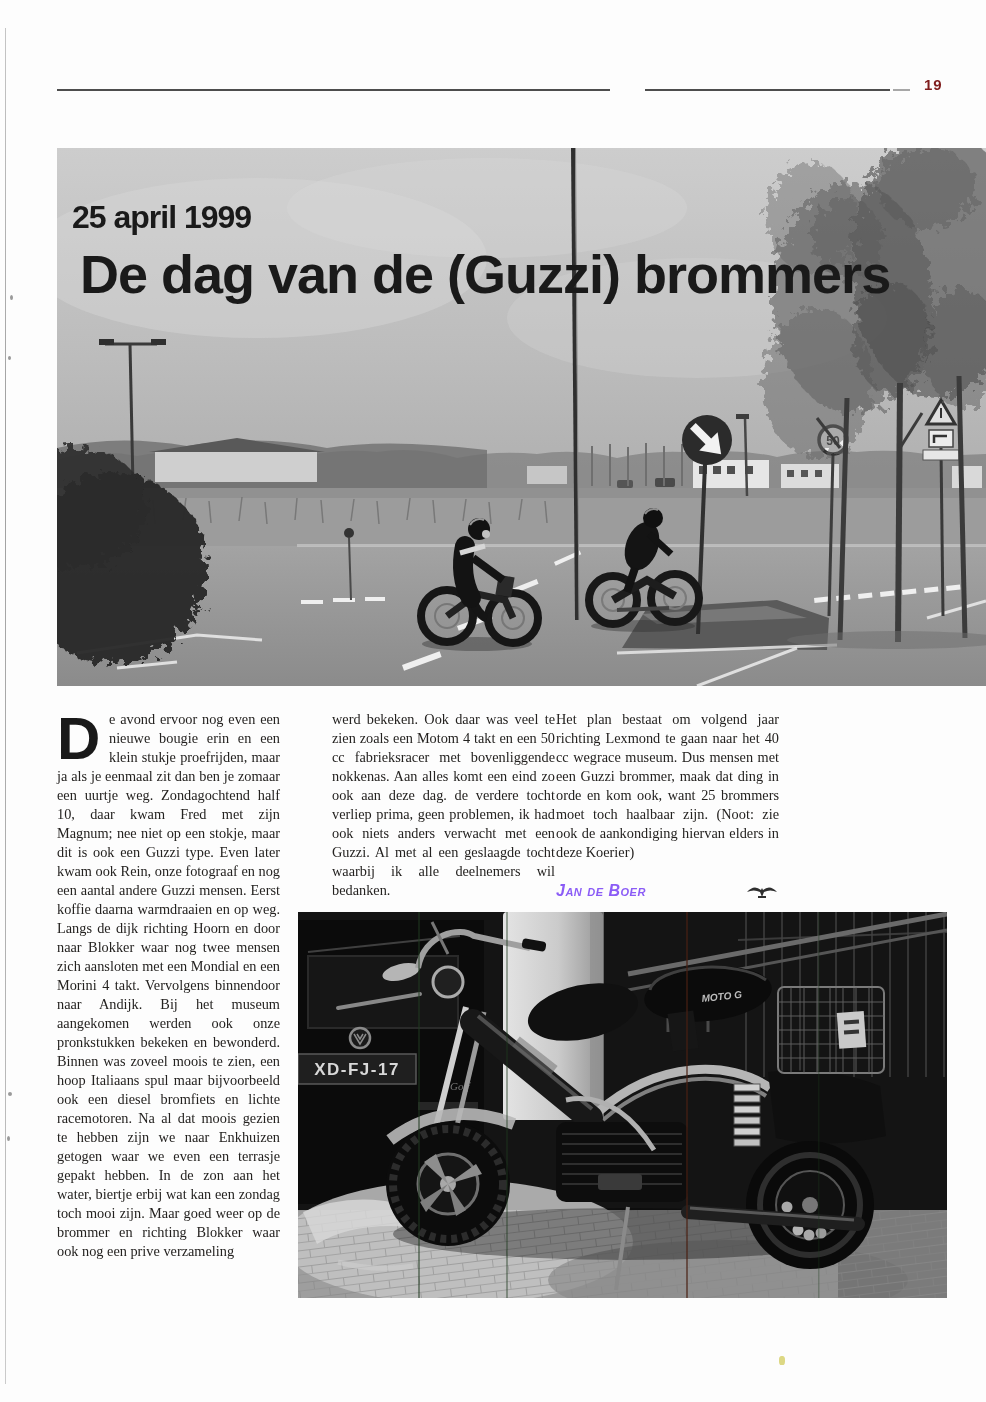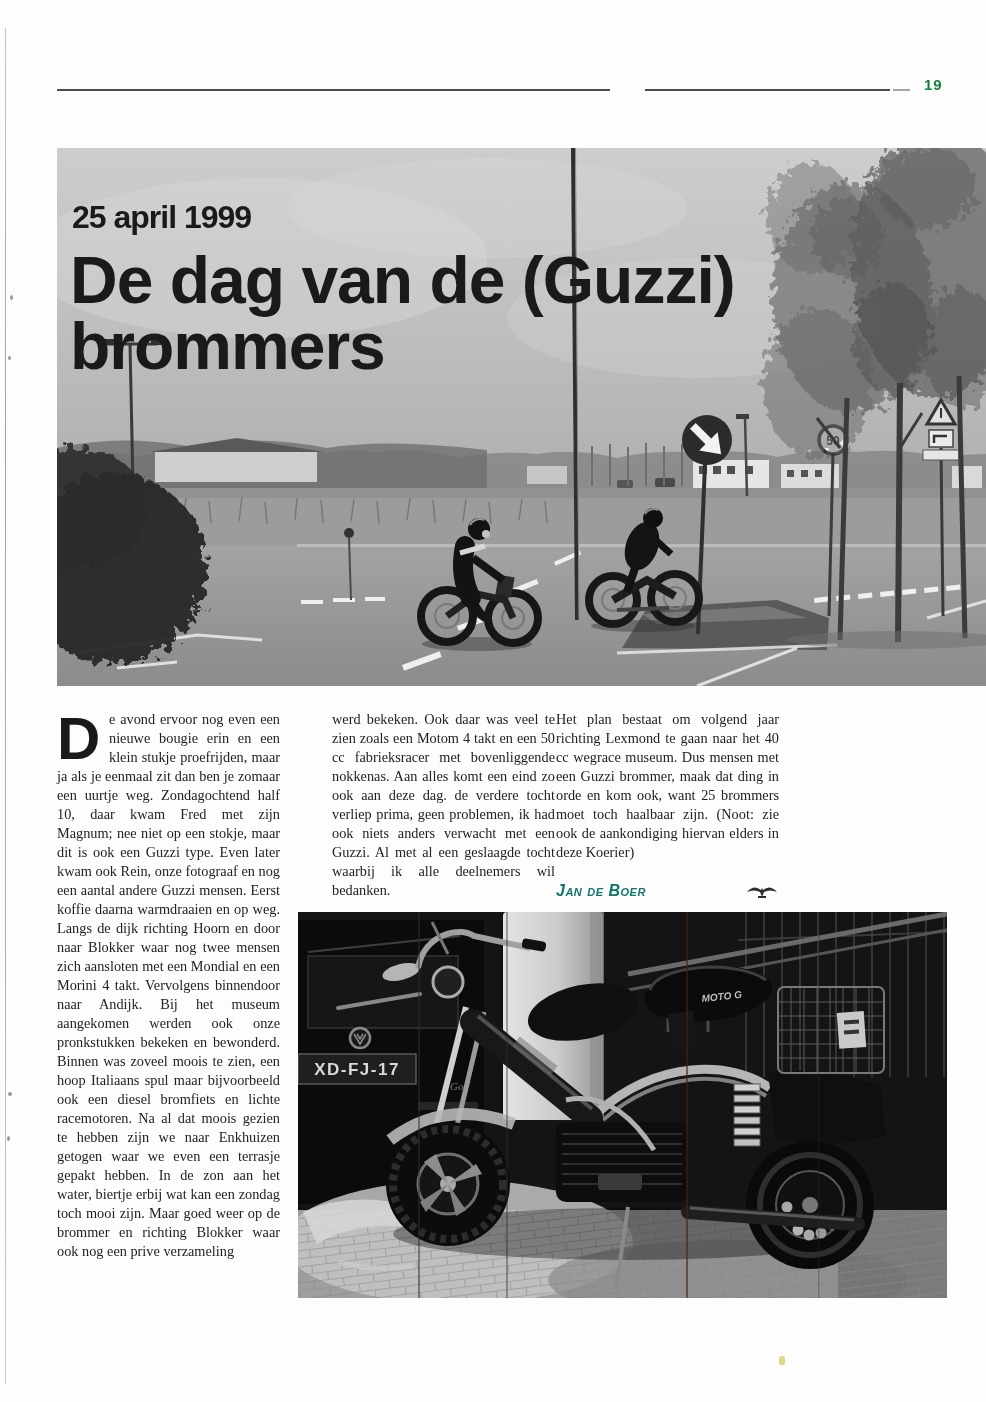--- a/index.html
+++ b/index.html
@@ -12,45 +12,45 @@
   .edge-line{position:absolute;left:5px;top:28px;width:1px;height:1356px;
     background:linear-gradient(#bbb,#8f8f8f 30%,#a5a5a5 70%,#c2c2c2);opacity:.85;}
   .speck{position:absolute;background:#9a9a9a;border-radius:50%;}
   .speck-yellow{position:absolute;background:#ddd884;border-radius:40%;}
 
   
   .rule{position:absolute;height:2px;background:#4d4d4d;}
   .rule.light{background:#a7a7a7;height:2px;}
   .pageno{position:absolute;left:924px;top:76px;width:40px;
     font-family:"Liberation Sans",sans-serif;font-weight:700;font-size:15px;
-    letter-spacing:1px;color:#15803d;}
+    letter-spacing:1px;color:#7f1d1d;}
 
   
   .photo-top{position:absolute;left:57px;top:148px;width:929px;height:538px;overflow:hidden;background:#b9b9b9;}
   .photo-top svg{display:block;}
 
   
   .headline{position:absolute;left:70px;top:201px;color:#1a1a1a;
     font-family:"Liberation Sans",sans-serif;font-weight:700;line-height:1;}
   .headline .l1{font-size:32px;letter-spacing:-1px;margin:0 0 14px 2px;}
-  .headline .l2{font-size:66px;letter-spacing:-1px;margin:0;}
+  .headline .l2{font-size:54px;letter-spacing:-1px;margin:10px;}
 
   
   .col{position:absolute;top:710px;width:223px;font-size:14.3px;line-height:19px;
     color:#242220;text-align:justify;}
   .col p{margin:0;}
   .col1{left:57px;}
   .col2{left:304px;margin-left:28px;}
   .col3{left:556px;}
   .dropcap{float:left;width:46px;margin:4px 6px 0 0;color:#191919;
     font:700 60px/50px "Liberation Sans",sans-serif;}
   .byline{position:absolute;left:556px;top:882px;width:223px;display:flex;
     align-items:center;justify-content:space-between;
     font-family:"Liberation Sans",sans-serif;font-style:italic;
-    font-variant:small-caps;font-weight:600;font-size:16px;color:#0f766e;
+    font-variant:small-caps;font-weight:600;font-size:16px;color:#8b5cf6;
     letter-spacing:.5px;}
   .byline svg{display:block;}
 
   
   .photo-bottom{position:absolute;left:298px;top:912px;width:649px;height:386px;overflow:hidden;background:#141414;}
   .photo-bottom svg{display:block;}
 </style>
 </head>
 <body>
 

